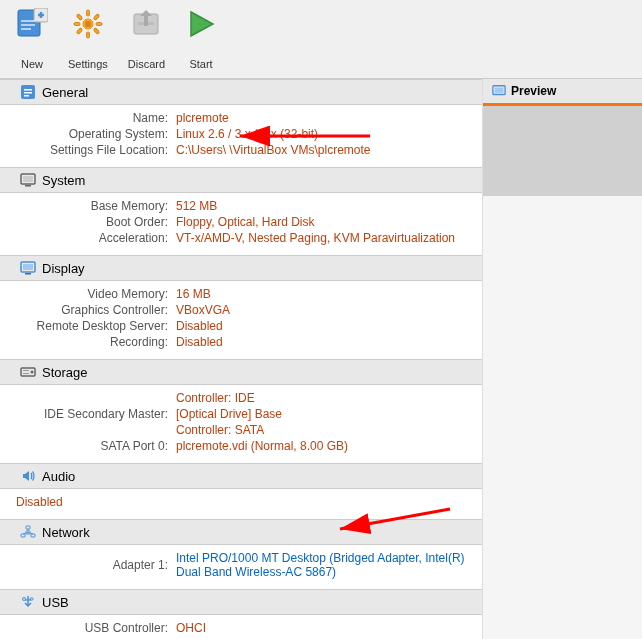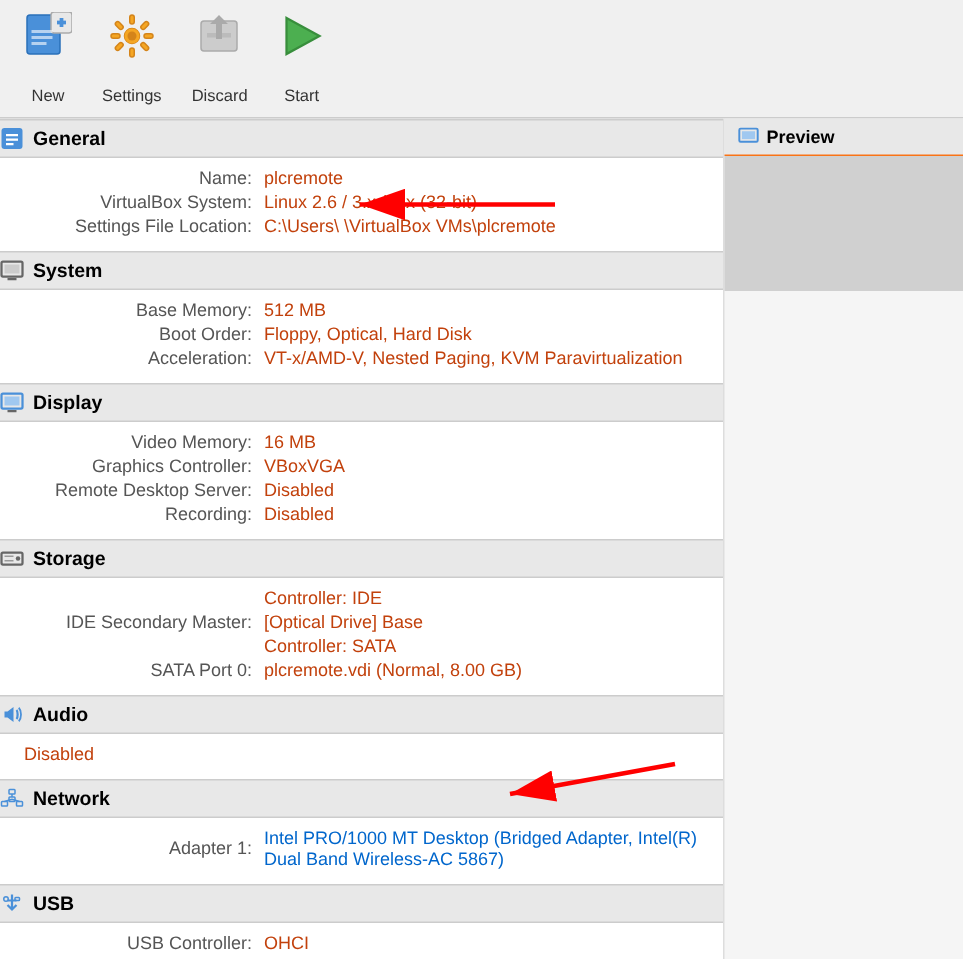--- a/index.html
+++ b/index.html
@@ -61,37 +61,37 @@
       background: #f5f5f5;
       border-left: 1px solid #ddd;
       flex-shrink: 0;
     }
     .preview-header {
       display: flex;
       align-items: center;
       gap: 4px;
       padding: 4px 8px;
       background: #e8e8e8;
-      border-bottom: 1px solid #f97316;
+      border-bottom: 3px solid #f97316;
       font-weight: bold;
     }
     .preview-body {
       background: #d0d0d0;
       height: 90px;
     }
 
     .section-header {
       display: flex;
-      align-items: flex-start;
+      align-items: center;
       gap: 6px;
-      padding: 4px 0;
+      padding: 4px 20px;
       background: #e8e8e8;
       border-bottom: 1px solid #ccc;
       border-top: 1px solid #ccc;
-      font-weight: bold;
+      font-weight: normal;
       font-size: 13px;
     }
     .section-body {
       padding: 6px 16px 8px 16px;
       background: #fff;
     }
     .info-row {
       display: flex;
       align-items: center;
       margin-bottom: 2px;
@@ -208,21 +208,21 @@
             </svg>
         </span>
         <span>General</span>
       </div>
       <div class="section-body">
         <div class="info-row">
           <span class="info-label">Name:</span>
           <span class="info-value">plcremote</span>
         </div>
         <div class="info-row">
-          <span class="info-label">VirtualBox System:</span>
+          <span class="info-label">Operating System:</span>
           <span class="info-value">Linux 2.6 / 3.x / 4.x (32-bit)</span>
         </div>
         <div class="info-row">
           <span class="info-label">Settings File Location:</span>
           <span class="info-value">C:\Users\        \VirtualBox VMs\plcremote</span>
         </div>
       </div>
     </div>
 
     <div>

